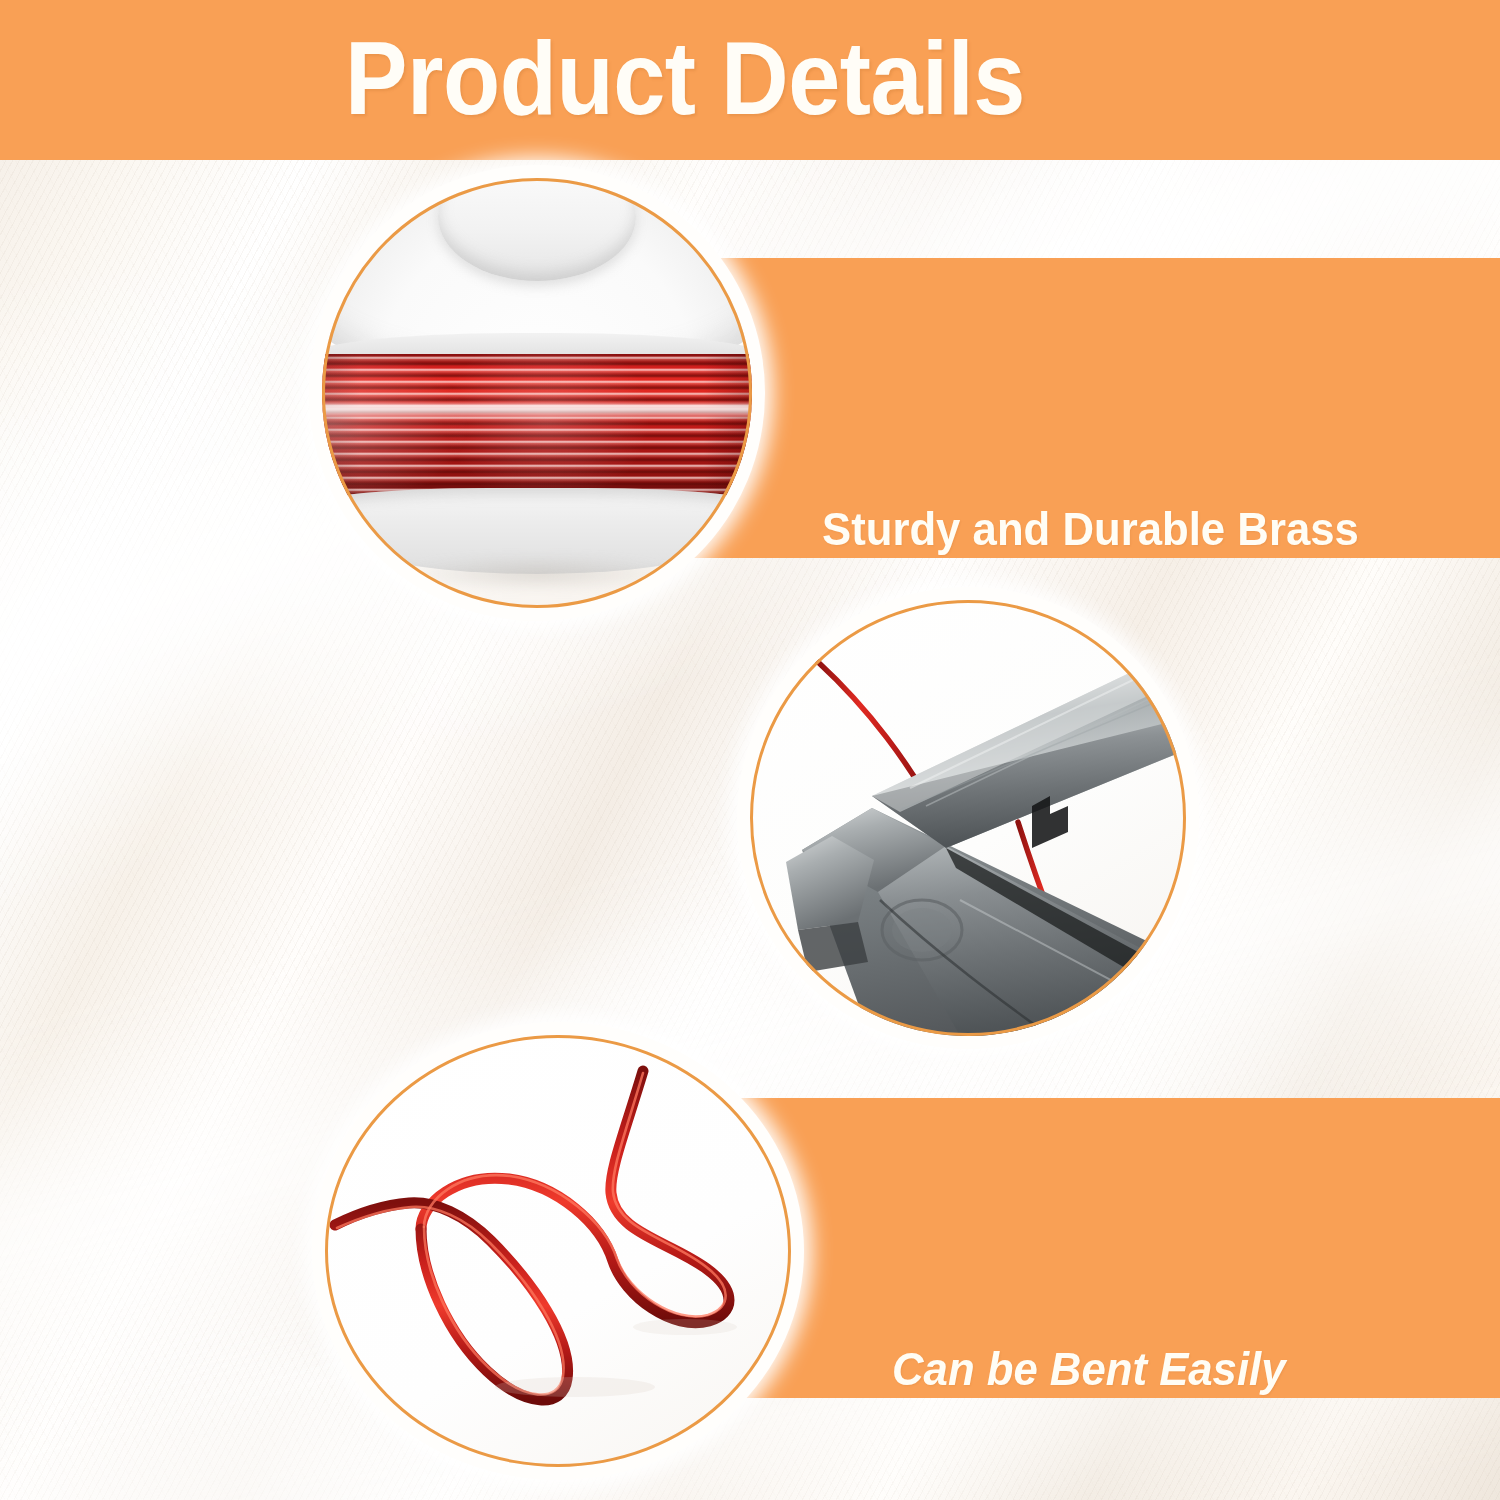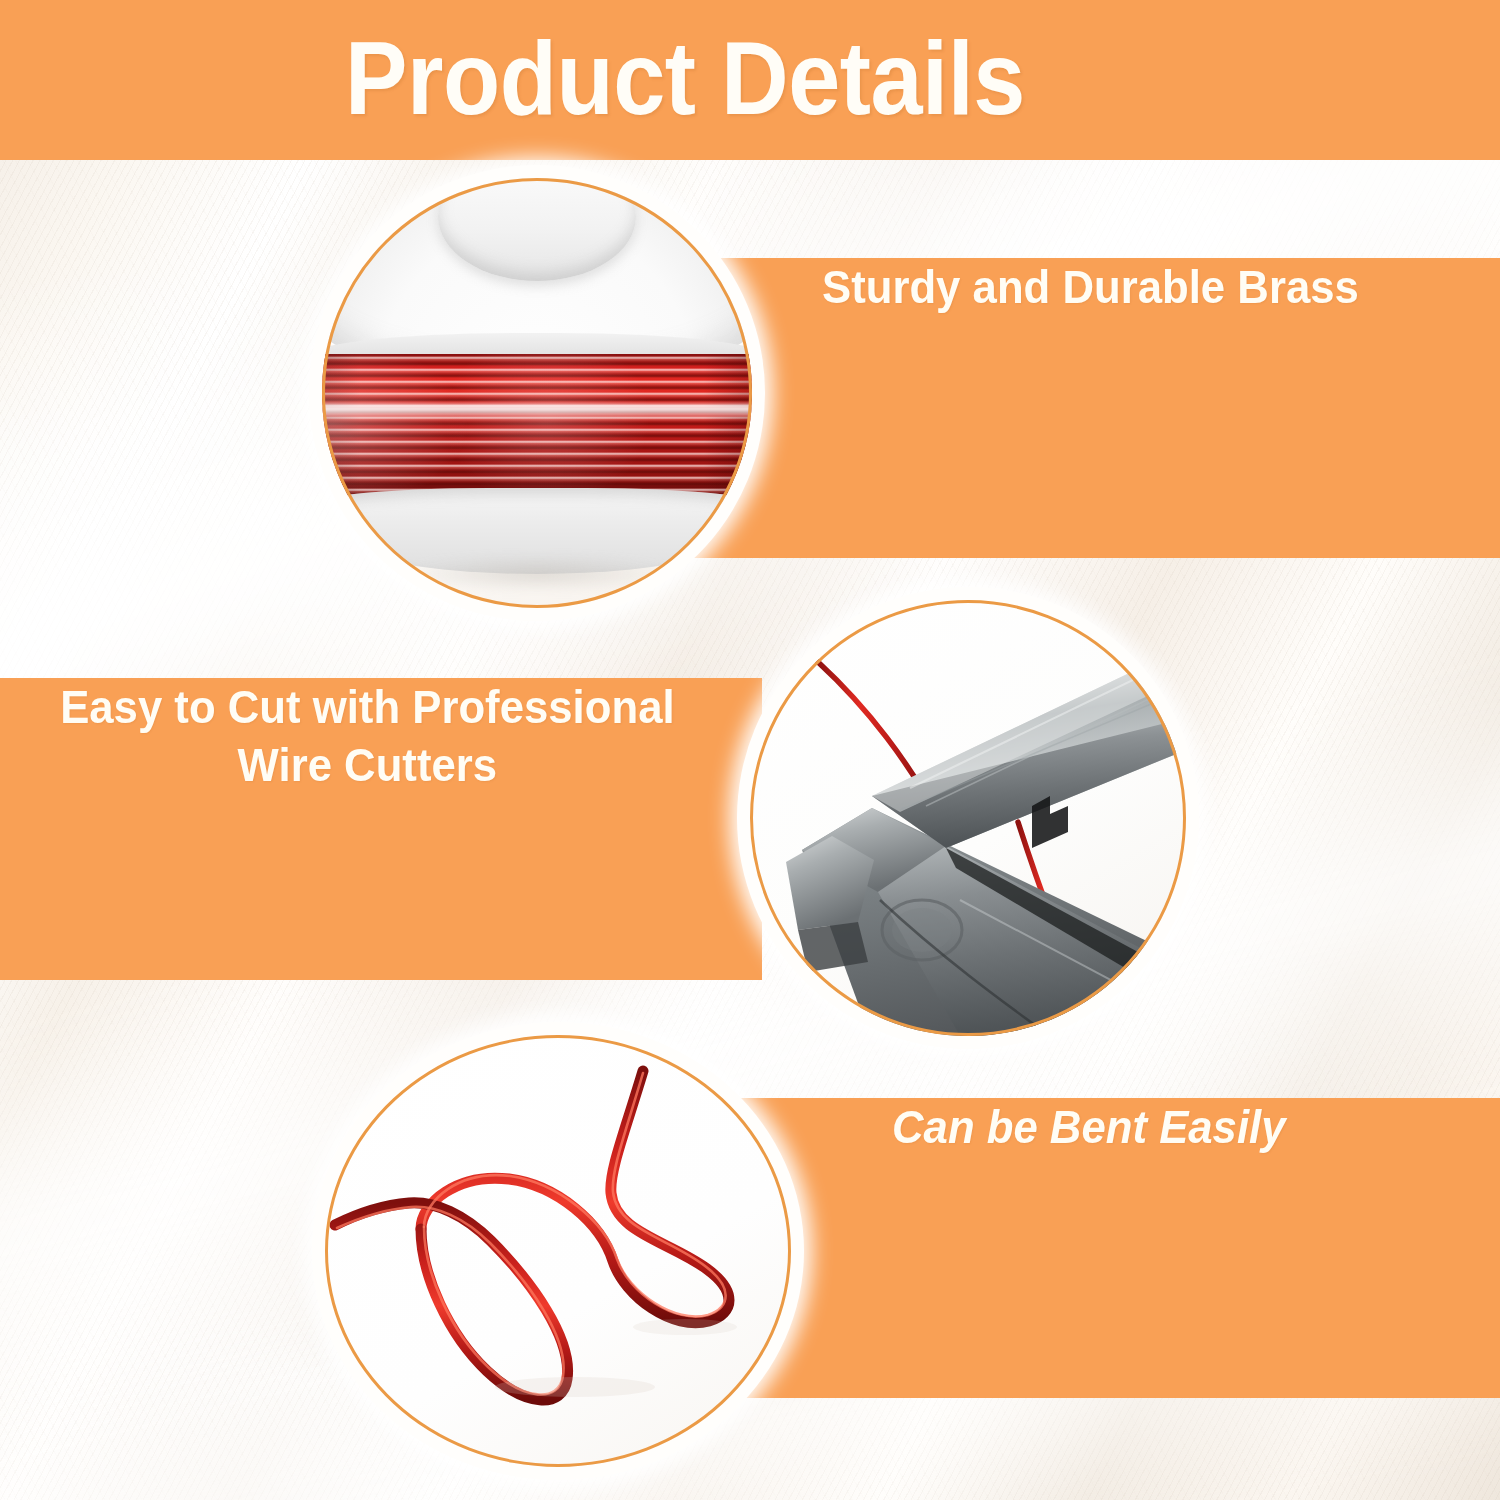--- a/index.html
+++ b/index.html
@@ -106,21 +106,21 @@
     white-space:nowrap;
     text-shadow:2px 2px 3px rgba(170,95,30,.18);
   }
 
   
   .banner{
     position:absolute;
     background:#f9a055;
     z-index:10;
     display:flex;
-    align-items:flex-start;
+    align-items:flex-end;
   }
   .banner-text{
     color:#fffdf5;
     font-weight:bold;
     font-size:47px;
     line-height:58px;
     transform:scaleX(.93);
     transform-origin:left center;
     white-space:pre-line;
     text-shadow:1px 1px 2px rgba(170,95,30,.13);
@@ -287,24 +287,20 @@
   <div class="silk-sheen c"></div>
 
   <div class="header-bar">
     <div class="header-title">Product Details</div>
   </div>
 
   <div class="banner" id="banner-1">
     <div class="banner-text">Sturdy and Durable Brass</div>
   </div>
 
-  <div class="banner" id="banner-2">
-    <div class="banner-text">Easy to Cut with Professional
-Wire Cutters</div>
-  </div>
 
   <div class="banner" id="banner-3">
     <div class="banner-text">Can be Bent Easily</div>
   </div>
 
   <div class="circle" id="circle-1">
     <div class="halo"></div>
     <div class="photo">
       <div class="spool-bg"></div>
       <div class="spool-flange"></div>

